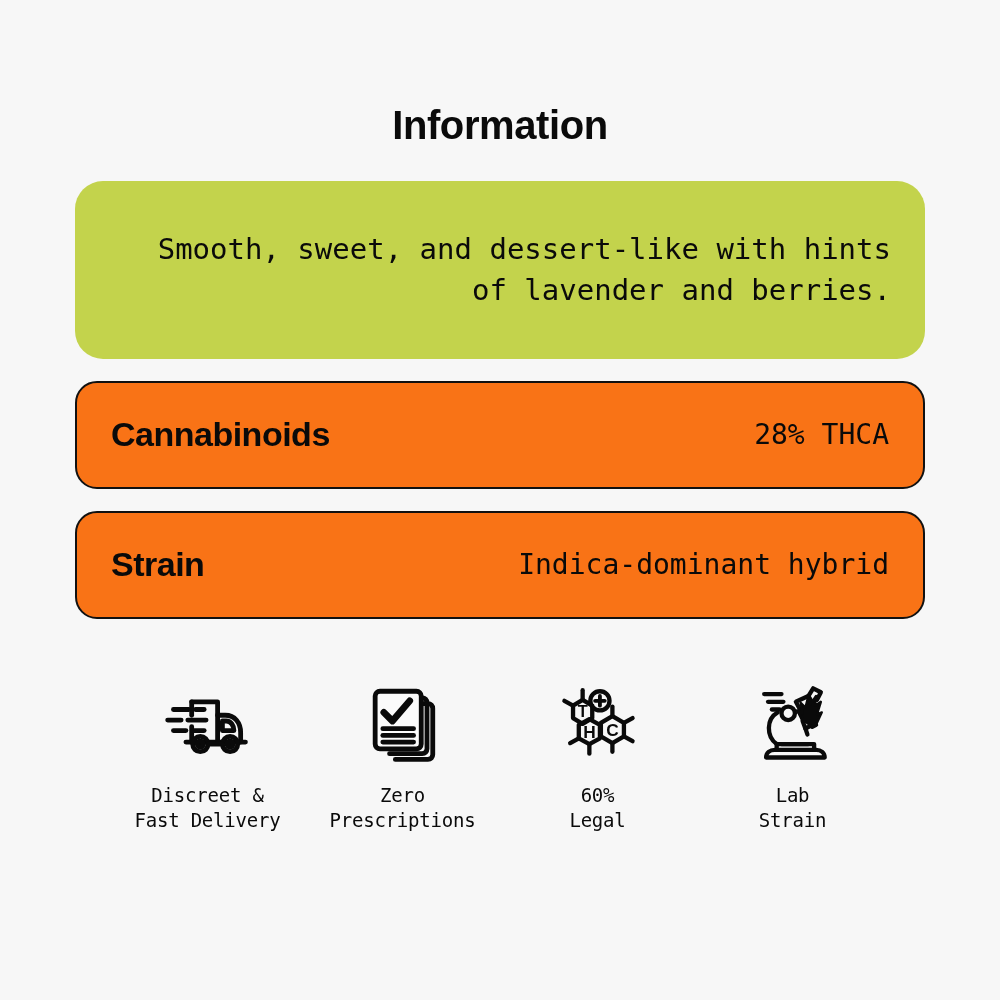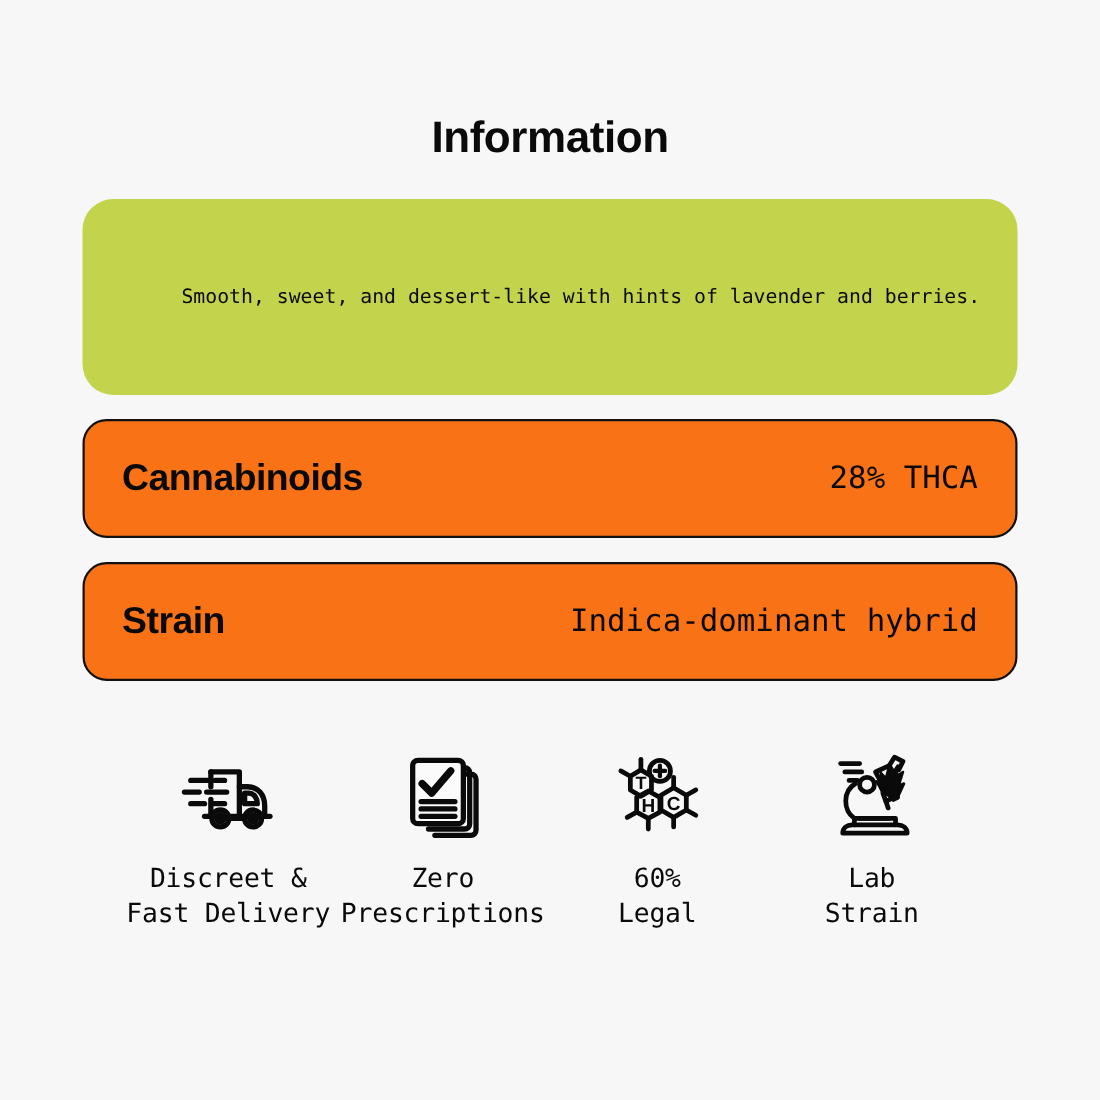--- a/index.html
+++ b/index.html
@@ -70,21 +70,21 @@
     font-size: 34px;
     font-weight: 700;
     letter-spacing: -0.5px;
     line-height: 1.1;
     white-space: nowrap;
     flex: 0 0 auto;
   }
 
   .card-value {
     font-family: "DejaVu Sans Mono", monospace;
-    font-size: 18px;
+    font-size: 29px;
     font-weight: 400;
     line-height: 1.42;
     text-align: right;
     letter-spacing: 0px;
     flex: 1 1 auto;
   }
 
   .info-card.outlined .card-value {
     font-size: 28px;
     line-height: 1.2;
@@ -115,21 +115,21 @@
   }
 
   .feature-icon svg {
     width: 100%;
     height: 100%;
     display: block;
   }
 
   .feature-label {
     font-family: "DejaVu Sans Mono", monospace;
-    font-size: 24px;
+    font-size: 19px;
     line-height: 1.32;
     text-align: center;
     white-space: pre-line;
     letter-spacing: -0.2px;
   }
 </style>
 </head>
 <body>
 
 <div class="page">

